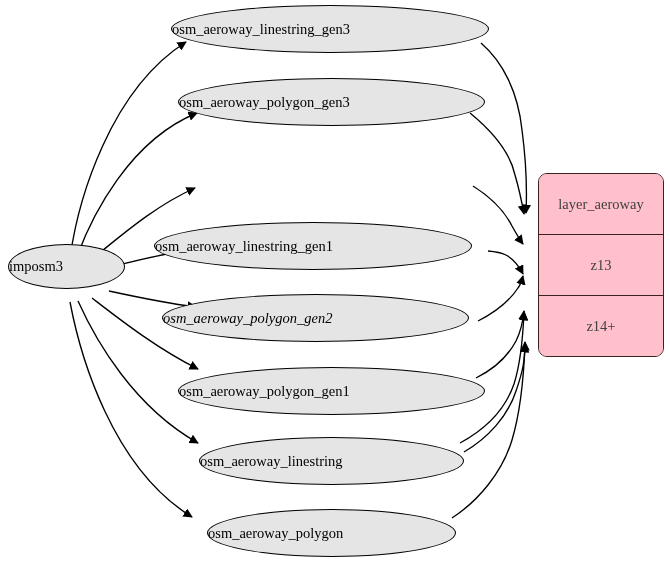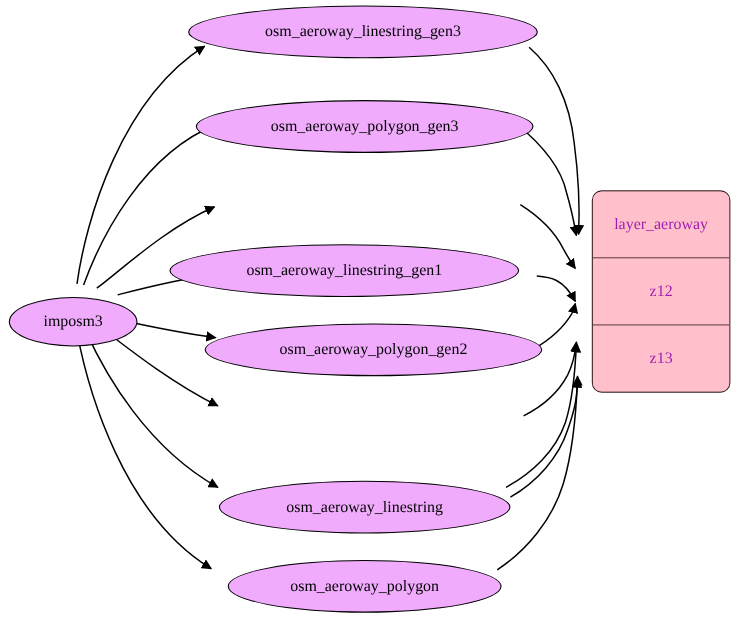--- a/index.html
+++ b/index.html
@@ -20,25 +20,25 @@
     left: 0;
     top: 0;
     width: 670px;
     height: 563px;
     pointer-events: none;
   }
   .node-ellipse {
     position: absolute;
     border: 1.3px solid #000000;
     border-radius: 50%;
-    background: #f0abfc;
+    background: #e5e5e5;
     box-sizing: border-box;
     display: flex;
     align-items: center;
-    justify-content: center;
+    justify-content: flex-start;
     z-index: 2;
   }
   .node-label {
     font-size: 14.5px;
     color: #000000;
     white-space: nowrap;
     line-height: 1;
   }
   #record-table {
     position: absolute;
@@ -54,21 +54,21 @@
     z-index: 3;
     display: flex;
     flex-direction: column;
   }
   .record-row {
     flex: 1 1 0;
     display: flex;
     align-items: center;
     justify-content: center;
     font-size: 14.5px;
-    color: #a21caf;
+    color: #404040;
     border-bottom: 1.4px solid #3b2222;
     box-sizing: border-box;
     background: #ffc0cb;
     line-height: 1;
   }
   .record-row:last-child {
     border-bottom: none;
   }
 </style>
 </head>
@@ -98,49 +98,52 @@
       <path d="M 473,186 C 492,198 505,212 512,226 C 517,235 520,240 523,244"></path>
       <path d="M 488,251 C 500,252 512,253 523,274"></path>
       <path d="M 478,321 C 496,312 510,300 518,288 C 521,284 522,280 523,276"></path>
       <path d="M 476,378 C 494,369 508,356 516,341 C 521,331 523,321 524,311"></path>
       <path d="M 460,443 C 484,430 505,410 514,384 C 521,362 523,336 524,312"></path>
       <path d="M 464,452 C 488,438 508,416 516,391 C 523,371 525,360 525,342"></path>
       <path d="M 452,518 C 478,501 502,473 512,440 C 521,410 524,371 525,344"></path>
     </g>
   </svg>
 
-  <div class="node-ellipse" style="left:8px; top:270px; width:117px; height:45px;">
+  <div class="node-ellipse" style="left:8px; top:244px; width:117px; height:45px;">
     <span class="node-label">imposm3</span>
   </div>
 
   <div class="node-ellipse" style="left:171px; top:5px; width:318px; height:48px;">
     <span class="node-label">osm_aeroway_linestring_gen3</span>
   </div>
 
-  <div class="node-ellipse" style="left:178px; top:91px; width:307px; height:48px;">
+  <div class="node-ellipse" style="left:178px; top:78px; width:307px; height:48px;">
     <span class="node-label">osm_aeroway_polygon_gen3</span>
   </div>
 
 
   <div class="node-ellipse" style="left:154px; top:222px; width:318px; height:48px;">
     <span class="node-label">osm_aeroway_linestring_gen1</span>
   </div>
 
-  <div class="node-ellipse" style="left:186px; top:294px; width:307px; height:48px;">
+  <div class="node-ellipse" style="left:162px; top:294px; width:307px; height:48px;font-style:italic;">
     <span class="node-label">osm_aeroway_polygon_gen2</span>
   </div>
 
+  <div class="node-ellipse" style="left:178px; top:367px; width:307px; height:48px;">
+    <span class="node-label">osm_aeroway_polygon_gen1</span>
+  </div>
 
   <div class="node-ellipse" style="left:199px; top:437px; width:265px; height:48px;">
     <span class="node-label">osm_aeroway_linestring</span>
   </div>
 
   <div class="node-ellipse" style="left:207px; top:509px; width:249px; height:48px;">
     <span class="node-label">osm_aeroway_polygon</span>
   </div>
 
   <div id="record-table">
     <div class="record-row">layer_aeroway</div>
-    <div class="record-row">z12</div>
     <div class="record-row">z13</div>
+    <div class="record-row">z14+</div>
   </div>
 
 </div>
 
 </body></html>

